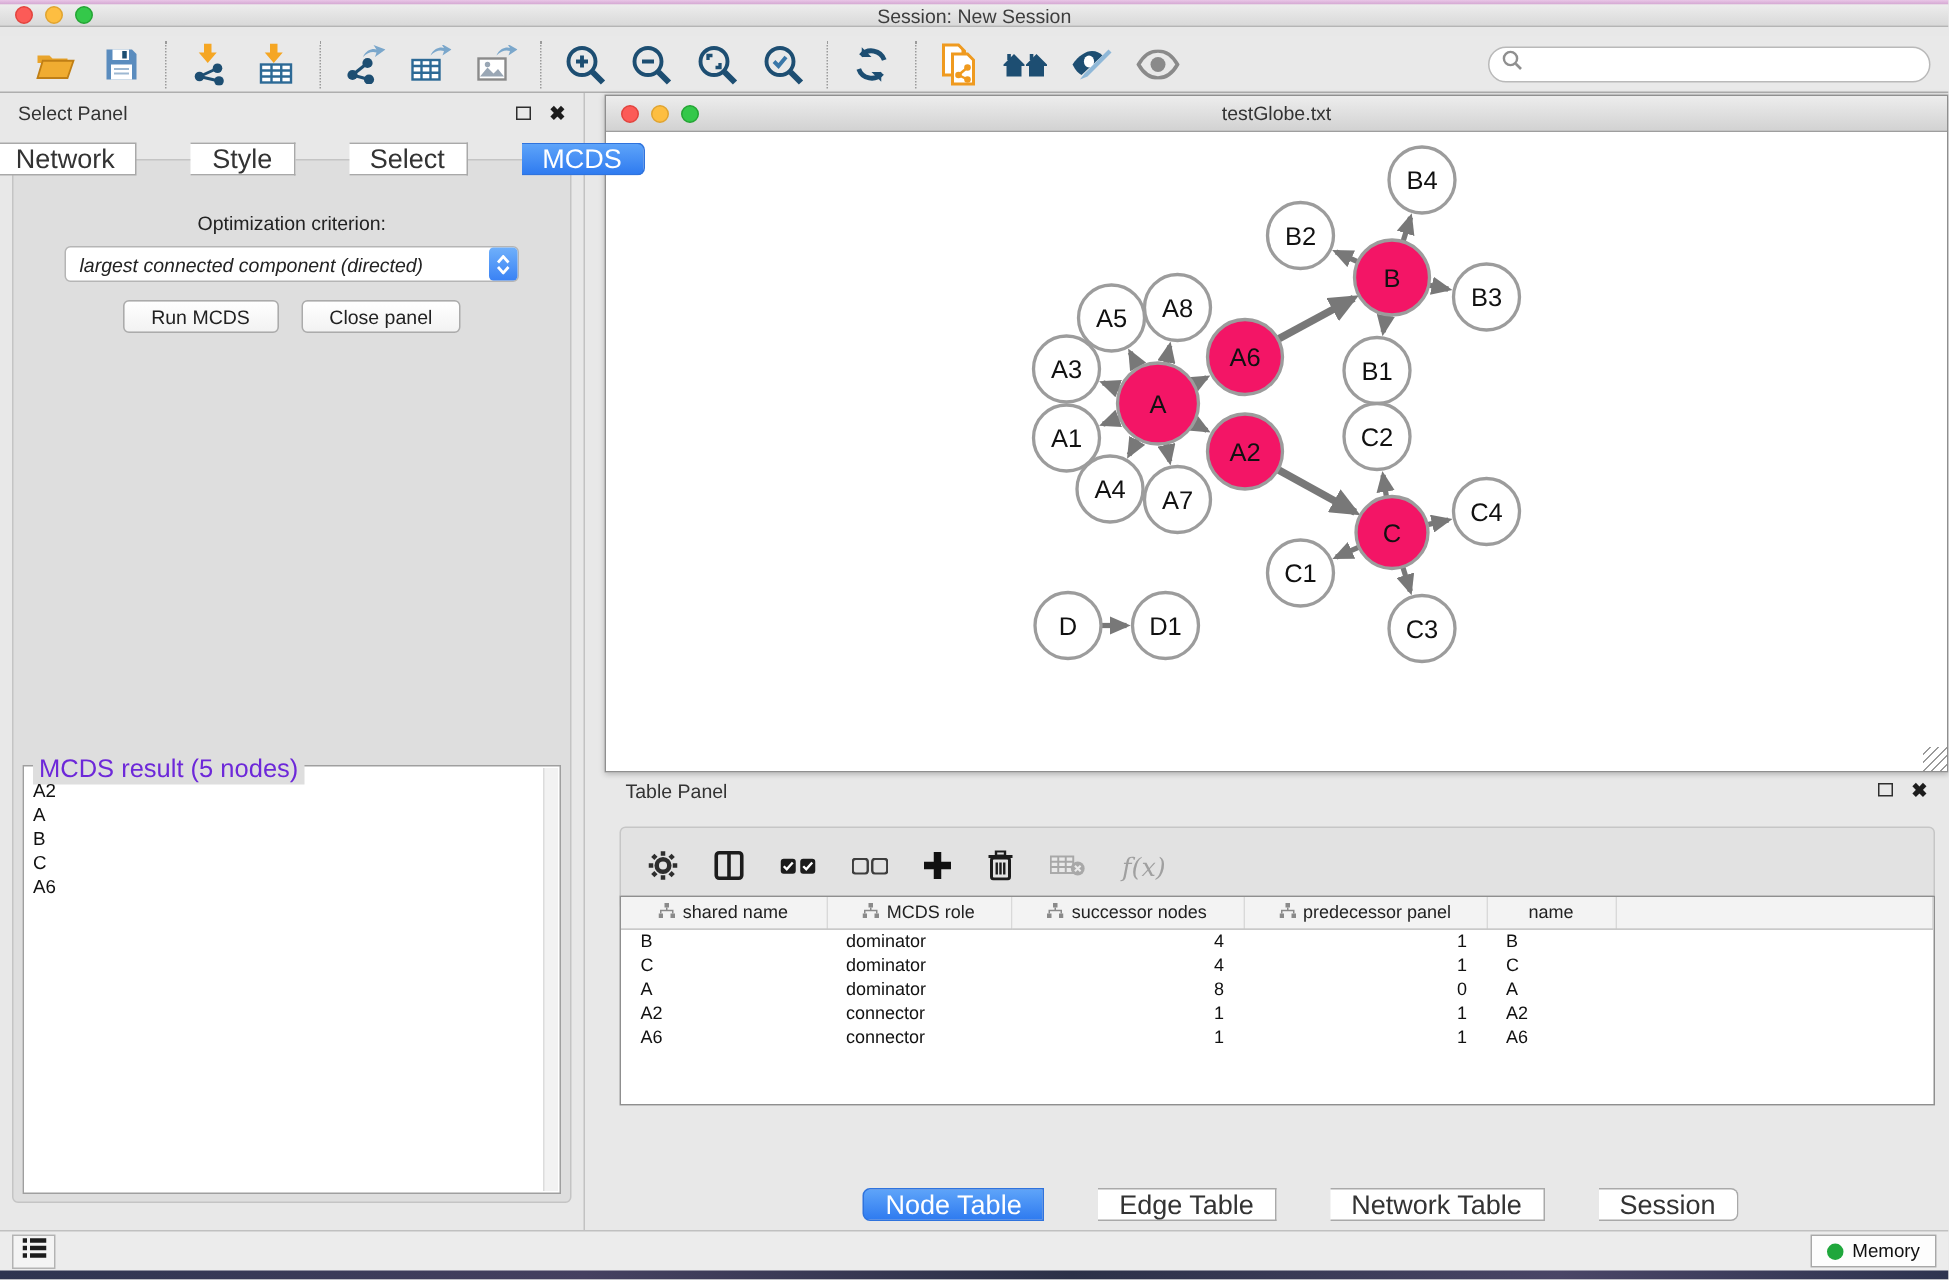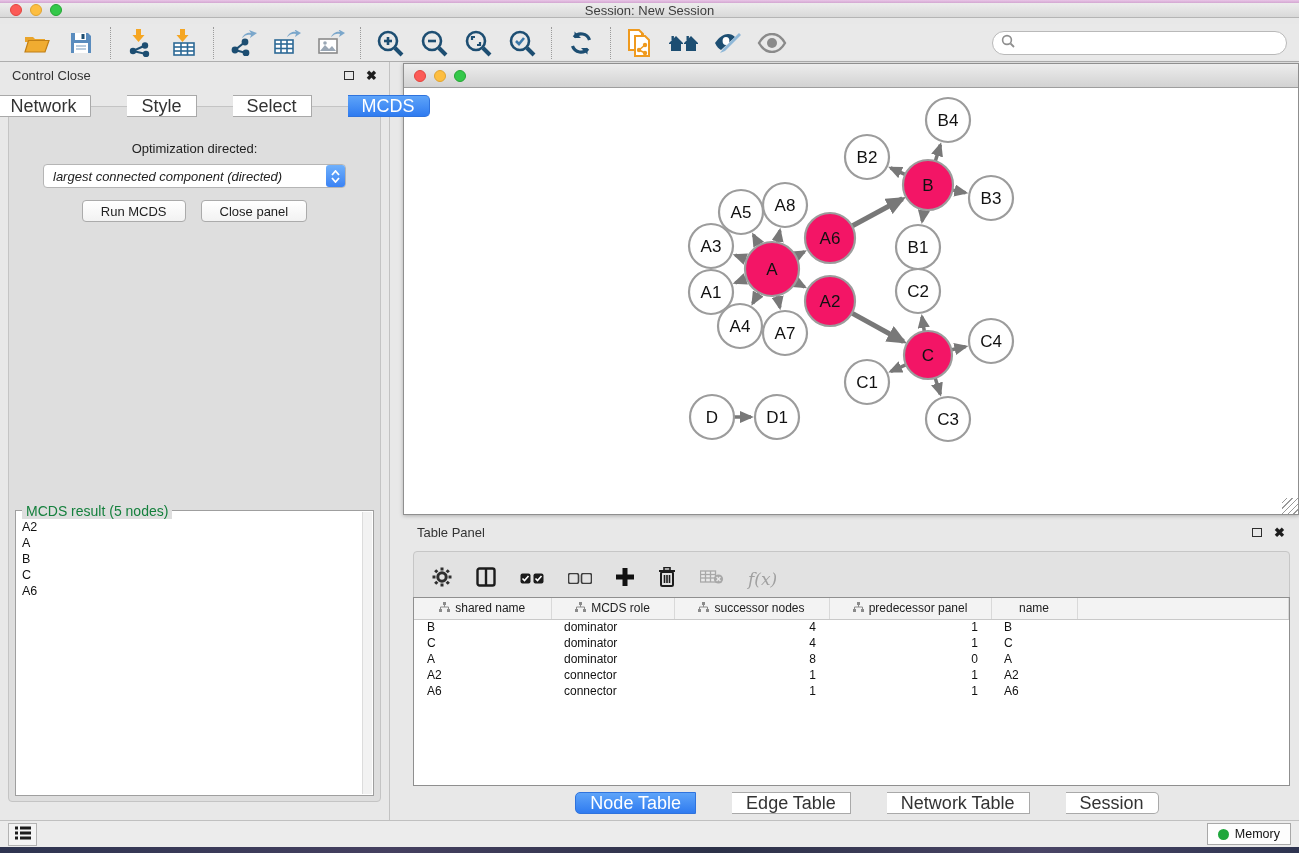--- a/index.html
+++ b/index.html
@@ -64,48 +64,48 @@
     align-items:center; justify-content:center; gap:1px; }
   .sel-stepper svg { display:block; }
   .btn-row { display:flex; justify-content:center; gap:15px; margin-top:12px; }
   .mac-btn { height:22px; background:linear-gradient(#ffffff,#f2f2f2); border:1px solid #ababab;
     border-radius:4px; font-size:13px; color:#222; padding:0 18px;
     display:flex; align-items:center; }
 
   .result-box { position:absolute; left:6px; right:6px; top:403px; bottom:5px;
     background:#fff; border:1px solid #9f9f9f; }
   .result-legend { position:absolute; top:-8px; left:6px; background:#dedede;
-    font-size:14px; color:#15803d; padding:0 4px; }
+    font-size:17px; color:#6d28d9; padding:0 4px; }
   .result-list { position:absolute; inset:8px 12px 2px 6px; overflow:hidden; }
   .result-item { font-size:12.5px; color:#111; line-height:16px; }
   .result-scroll { position:absolute; top:1px; bottom:1px; right:1px; width:10px;
     background:#f2f2f2; border-left:1px solid #dcdcdc; }
 
   
   .network-window { position:absolute; left:403px; top:63px; width:896px; height:452px;
     border:1px solid #8f8f8f; background:#fff; box-shadow:0 1px 4px rgba(0,0,0,.25); }
   .nw-titlebar { height:24px; background:linear-gradient(#ededed,#d2d2d2);
     border-bottom:1px solid #9e9e9e; display:flex; align-items:center; position:relative; }
   .nw-titlebar .wtitle { position:absolute; left:0; right:0; text-align:center;
     font-size:13px; color:#333; }
   .nw-canvas { position:relative; width:100%; height:426px; background:#fff; }
   .nw-grip { position:absolute; right:0; bottom:0; width:16px; height:16px;
     background:repeating-linear-gradient(135deg, transparent 0 3px, #9a9a9a 3px 4px); }
 
   
   .table-panel { position:absolute; left:403px; top:520px; width:896px; height:296px;
     background:#e8e8e8; }
-  .tp-header { height:24px; display:flex; align-items:center; padding:0 14px; }
+  .tp-header { height:24px; display:flex; align-items:flex-start; padding:0 14px; }
   .tp-toolbar { position:absolute; left:10px; right:9px; top:31px; height:56px;
     background:#e2e2e2; border:1px solid #c6c6c6; border-radius:4px;
     display:flex; align-items:center; gap:24px; padding:0 18px; }
   .tp-tool { display:flex; align-items:center; justify-content:center; }
   .fx-label { font-family:"DejaVu Serif", serif; font-style:italic; font-size:17px; color:#a0a0a0; }
 
-  .tp-table-wrap { position:absolute; left:10px; right:9px; top:77px; height:189px;
+  .tp-table-wrap { position:absolute; left:10px; right:9px; top:77px; height:140px;
     background:#fff; border:1px solid #8f8f8f; overflow:hidden; }
   table.datatable { border-collapse:collapse; width:100%; table-layout:fixed; }
   table.datatable th { height:21px; background:#f3f3f3; border-bottom:1px solid #c9c9c9;
     border-right:1px solid #d9d9d9; font-weight:normal; font-size:12px; color:#222;
     text-align:center; vertical-align:middle; white-space:nowrap; overflow:hidden; }
   table.datatable th .th-inner { display:flex; align-items:center; justify-content:center; gap:5px; }
   table.datatable td { height:16px; font-size:12px; color:#111; padding:0 13px;
     white-space:nowrap; overflow:hidden; }
   table.datatable td.num { text-align:right; }
   .tp-tabs { position:absolute; left:0; right:4px; top:272px; display:flex; justify-content:center; }
@@ -332,34 +332,34 @@
               <circle cx="6" cy="6" r="4.4" fill="none" stroke="#8f8f8f" stroke-width="1.6"></circle>
               <line x1="9.5" y1="9.5" x2="13" y2="13" stroke="#8f8f8f" stroke-width="1.8"></line>
             </svg></span>
         <input type="text" placeholder="" style="">
       </div>
     </div>
   </div>
 
   <div class="control-panel">
     <div class="cp-header">
-      <span class="panel-title">Control Close</span>
+      <span class="panel-title">Select Panel</span>
       <span class="panel-hdr-icons">
         <span class="float-icon"></span>
         <span class="close-x">✖</span>
       </span>
     </div>
     <div class="cp-tabs segbar">
         <div class="seg">Network</div>
         <div class="seg">Style</div>
         <div class="seg">Select</div>
         <div class="seg active">MCDS</div>
       </div>
     <div class="cp-content">
-      <div class="opt-label">Optimization directed:</div>
+      <div class="opt-label">Optimization criterion:</div>
       <div class="select-row">
         <div class="mac-select">
           <span class="sel-value">largest connected component (directed)</span>
           <span class="sel-stepper">
             <svg width="9" height="6" viewBox="0 0 9 6">
                 <path d="M1 5 4.5 1 8 5" fill="none" stroke="#fff" stroke-width="1.8"></path>
               </svg>
             <svg width="9" height="6" viewBox="0 0 9 6">
                 <path d="M1 1 4.5 5 8 1" fill="none" stroke="#fff" stroke-width="1.8"></path>
               </svg>
@@ -384,20 +384,21 @@
     </div>
   </div>
 
   <div class="network-window">
     <div class="nw-titlebar">
       <div class="lights">
         <span class="light red"></span>
         <span class="light yellow"></span>
         <span class="light green"></span>
       </div>
+      <span class="wtitle">testGlobe.txt</span>
     </div>
     <div class="nw-canvas">
       <svg width="894" height="426" viewBox="0 0 894 426">
         <defs>
           <marker id="arrow" viewBox="0 0 4 3.5" markerWidth="4" markerHeight="3.5" refX="3.2" refY="1.75" orient="auto">
             <path d="M0 0 L4 1.75 L0 3.5 Z" fill="#787878"></path>
           </marker>
         </defs>
         <g id="edge-layer">
             <line x1="344.6075678401552" y1="189.82009737174477" x2="331.32812944623856" y2="194.82709873338544" stroke="#787878" stroke-width="3.5" marker-end="url(#arrow)"></line>

